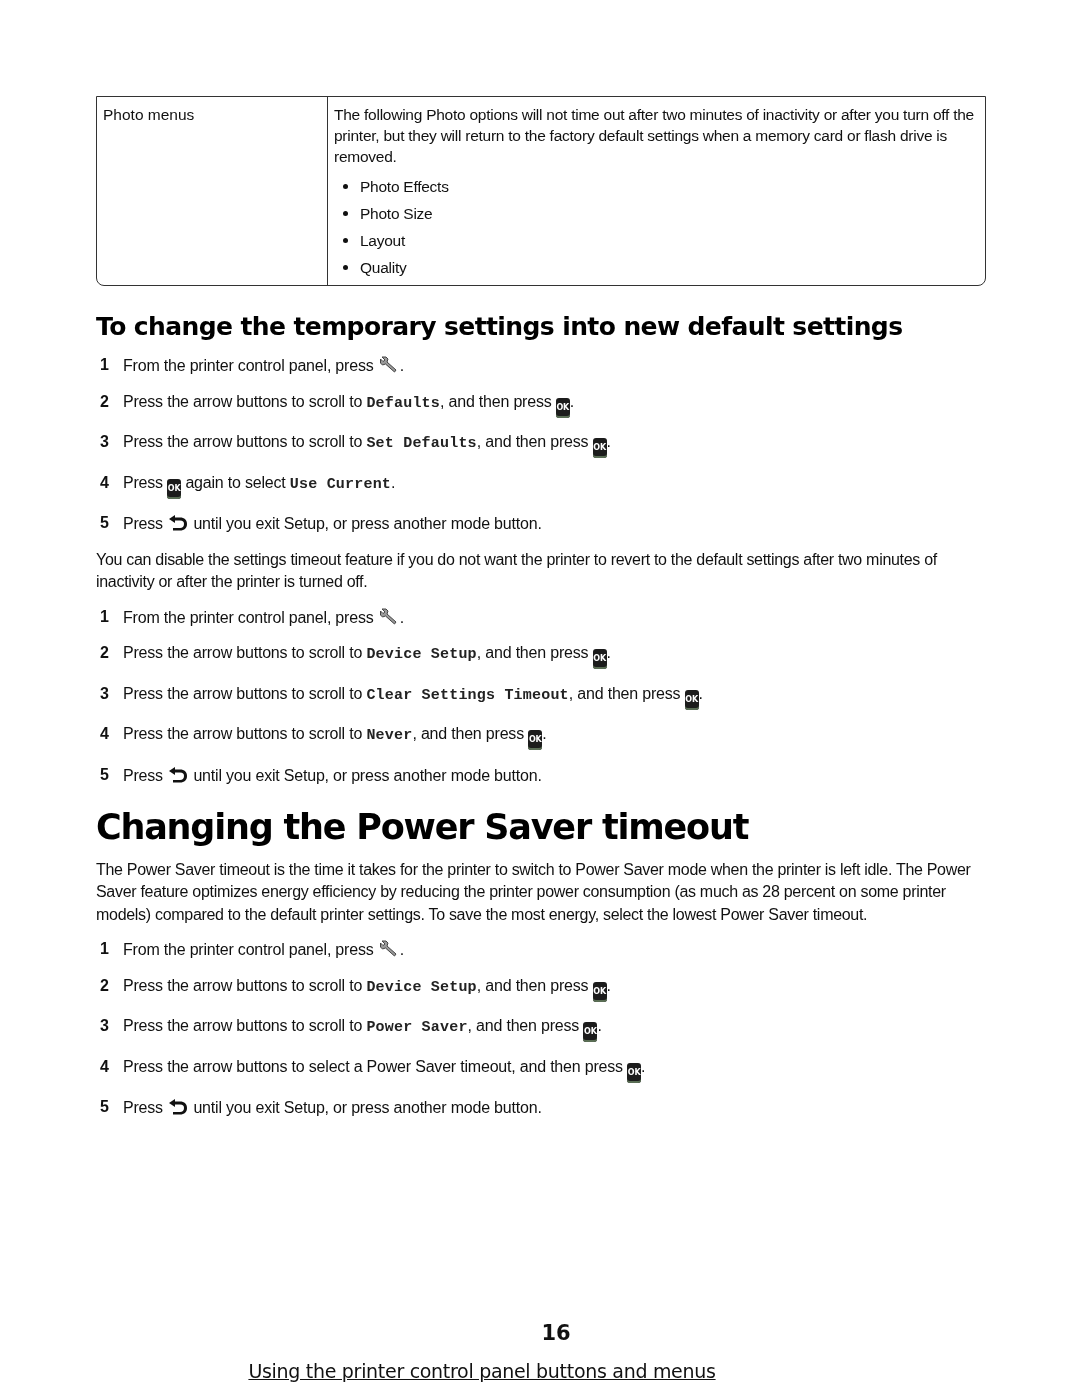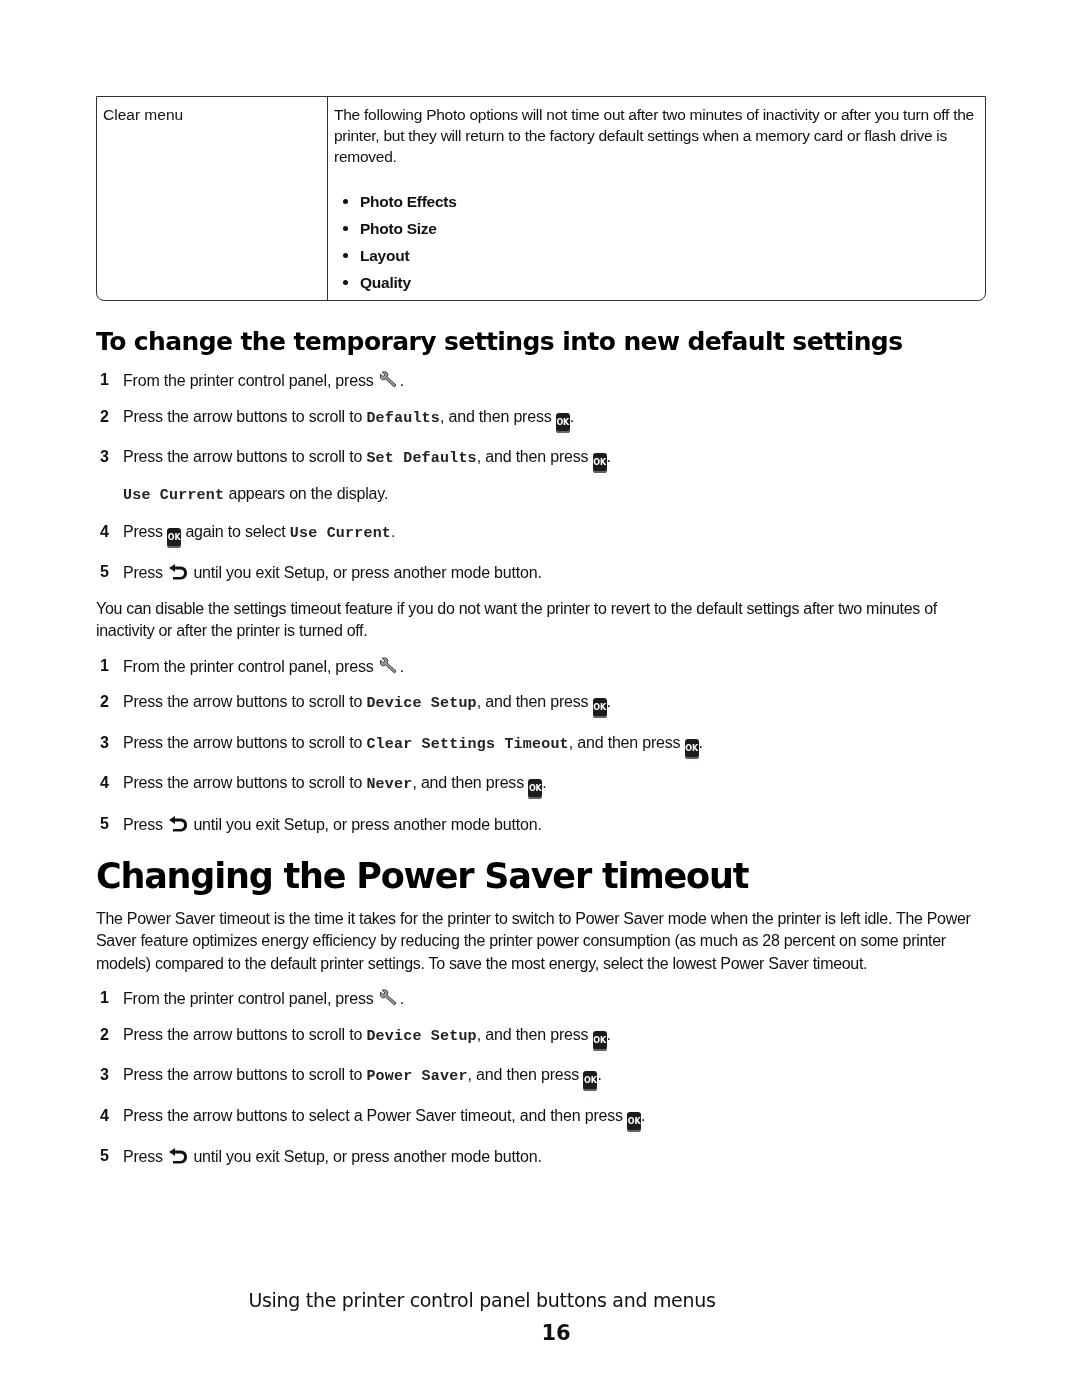--- a/index.html
+++ b/index.html
@@ -12,21 +12,21 @@
 
     
     .menu-table {
       width: 890px; border-collapse: separate; border-spacing: 0;
       border: 1.5px solid #333; border-radius: 0 0 8px 8px;
       font-size: 15.5px; line-height: 21px;
     }
     .menu-table td { vertical-align: top; padding: 7px 6px 4px 6px; }
     .menu-table td.col-name { width: 231px; border-right: 1.5px solid #333; }
     .menu-table td.col-desc { padding-right: 4px; letter-spacing: -0.25px; }
-    .bullets { list-style: none; margin-top: 21px; font-weight: bold; }
+    .bullets { list-style: none; margin-top: 6px; }
     .bullets li { position: relative; padding-left: 26px; height: 27px; line-height: 27px; }
     .bullets li::before {
       content: ""; position: absolute; left: 9px; top: 11px;
       width: 5px; height: 5px; border-radius: 50%; background: #111;
     }
 
     h2 {
       font-family: "DejaVu Sans", sans-serif; font-weight: bold;
       font-size: 25px; letter-spacing: -0.6px; color: #000;
     }
@@ -54,37 +54,37 @@
     .ok-icon {
       width: 14px; height: 20px; background: #1c1c1c; border-radius: 3px;
       color: #fff; font-size: 8px; font-weight: bold; line-height: 20px;
       text-align: center; font-family: "DejaVu Sans", sans-serif;
       box-shadow: inset 0 -2px 0 #5a6e55;
     }
     .wrench-icon { width: 22px; height: 20px; }
     .back-icon { width: 22px; height: 20px; }
 
     .footer-title {
-      position: absolute; left: 0; width: 964px; top: 1289px; text-align: center;
-      font-family: "DejaVu Sans", sans-serif; font-size: 19px; letter-spacing: -0.3px;
+      position: absolute; left: 0; width: 964px; top: 1360px; text-align: center;
+      font-family: "DejaVu Sans", sans-serif; font-size: 19px; letter-spacing: -0.3px; text-decoration: underline;
     }
     .footer-page {
       position: absolute; left: 0; width: 1080px; top: 1321px; text-align: center;
       font-family: "DejaVu Sans", sans-serif; font-size: 21px; font-weight: bold; padding-left: 32px;
     }
   </style>
 </head>
 <body>
 
 <div class="page">
 
   <table class="menu-table">
     <tbody>
         <tr>
-      <td class="col-name">Clear menu</td>
+      <td class="col-name">Photo menus</td>
       <td class="col-desc">
         <div>The following Photo options will not time out after two minutes of inactivity or after you turn off the printer, but they will return to the factory default settings when a memory card or flash drive is removed.</div>
         <ul class="bullets">
           <li>Photo Effects</li>
           <li>Photo Size</li>
           <li>Layout</li>
           <li>Quality</li>
         </ul>
       </td>
     </tr>
@@ -99,21 +99,20 @@
           <path d="M4 3 L8 3 L10 5 L9 8 L18 16 L16.5 18 L7.5 10 L4.5 11 L2.5 9 L2.5 5 L5 7.5 L7 6 Z" fill="#9a9a9a" stroke="#444" stroke-width="1"></path>
         </svg><span>.</span>
     </li>
     <li>
       <span class="num">2</span>
       <span>Press the arrow buttons to scroll to </span><span class="mono">Defaults</span><span>, and then press </span><span class="icon ok-icon">OK</span><span>.</span>
     </li>
     <li>
       <span class="num">3</span>
       <span>Press the arrow buttons to scroll to </span><span class="mono">Set Defaults</span><span>, and then press </span><span class="icon ok-icon">OK</span><span>.</span>
-      <span class="subline"><span class="mono">Use Current</span><span> appears on the display.</span></span>
     </li>
     <li>
       <span class="num">4</span>
       <span>Press </span><span class="icon ok-icon">OK</span><span> again to select </span><span class="mono">Use Current</span><span>.</span>
     </li>
     <li>
       <span class="num">5</span>
       <span>Press </span><svg class="icon back-icon" viewBox="0 0 22 20">
           <path d="M8 3 L2 7 L8 11 L8 8.5 L13 8.5 C16 8.5 17 10 17 12 C17 14.5 15.5 16 13 16 L6 16 L6 18.5 L13 18.5 C17.5 18.5 20 16 20 12 C20 8 17.5 5.5 13 5.5 L8 5.5 Z" fill="#111"></path>
         </svg><span> until you exit Setup, or press another mode button.</span>

